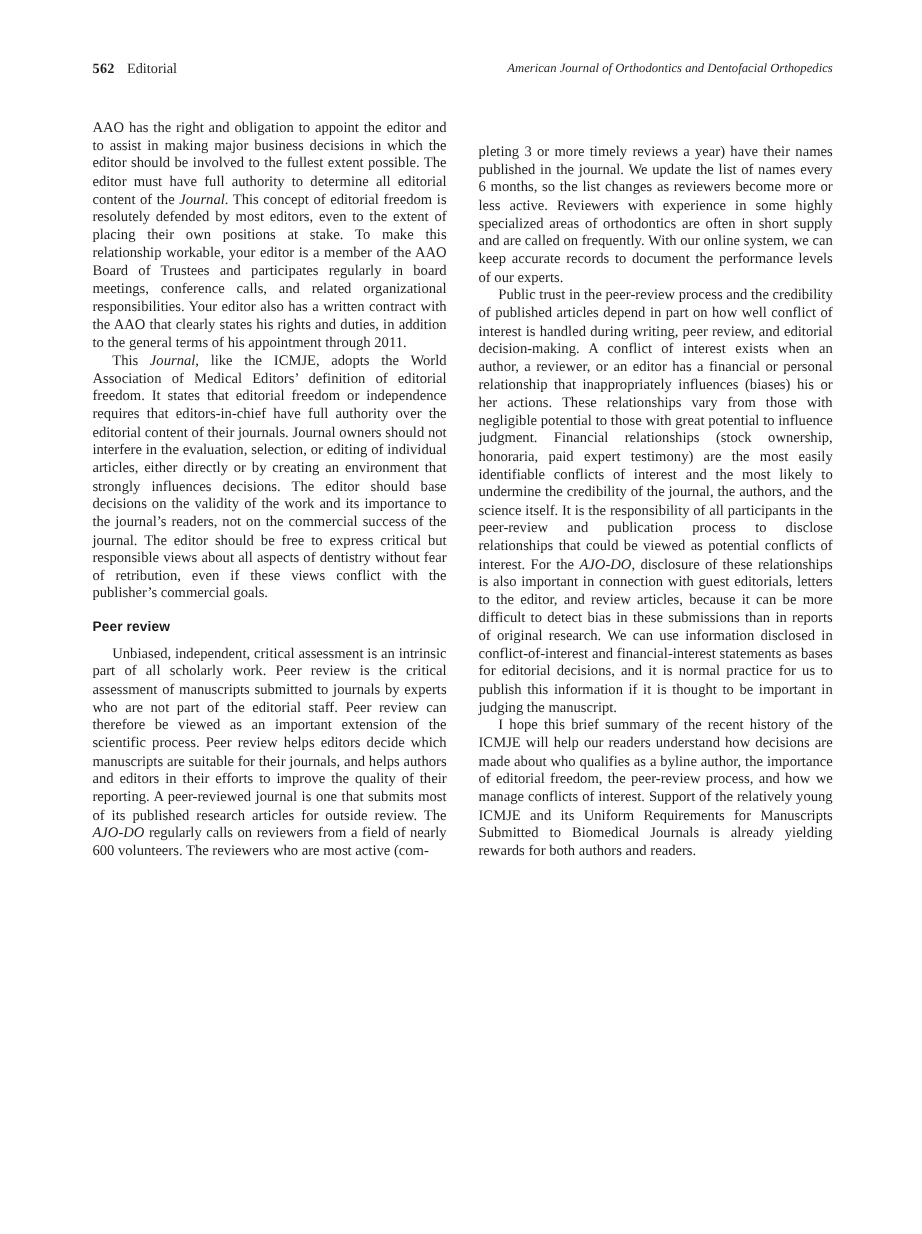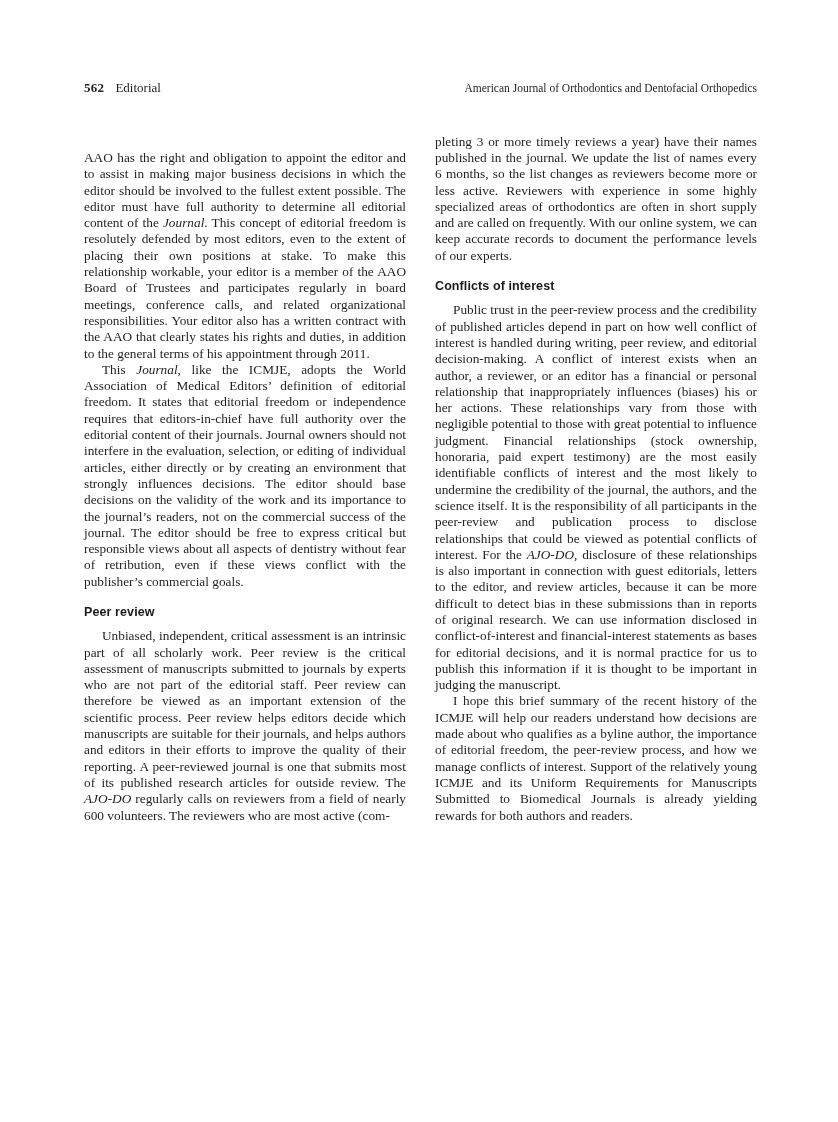--- a/index.html
+++ b/index.html
@@ -6,21 +6,21 @@
     margin: 0;
     padding: 0;
     background: #ffffff;
   }
   .page {
     position: relative;
     width: 838px;
     height: 1122px;
     background: #ffffff;
     box-sizing: border-box;
-    padding: 80px 81px 0 84px;
+    padding: 54px 81px 0 84px;
     font-family: "Liberation Serif", serif;
     color: #1f1f1f;
     overflow: hidden;
   }
   .running-header {
     display: flex;
     justify-content: space-between;
     align-items: flex-start;
   }
   .header-left {
@@ -30,20 +30,21 @@
     font-size: 13px;
   }
   .page-number {
     font-weight: bold;
     letter-spacing: 0.3px;
   }
   .section-label {
   }
   .header-right {
     text-align: right;
+    font-style: italic;
     font-size: 11.5px;
     line-height: 1.45;
   }
   .columns {
     display: flex;
     gap: 29px;
     margin-top: 37px;
     align-items: flex-end;
   }
   .col {
@@ -92,20 +93,19 @@
 
     <div class="col">
       <p class="para"><span>AAO has the right and obligation to appoint the editor and to assist in making major business decisions in which the editor should be involved to the fullest extent possible. The editor must have full authority to determine all editorial content of the </span><span class="it">Journal</span><span>. This concept of editorial freedom is resolutely defended by most editors, even to the extent of placing their own positions at stake. To make this relationship workable, your editor is a member of the AAO Board of Trustees and participates regularly in board meetings, conference calls, and related organizational responsibilities. Your editor also has a written contract with the AAO that clearly states his rights and duties, in addition to the general terms of his appointment through 2011.</span></p>
       <p class="para indent"><span>This </span><span class="it">Journal</span><span>, like the ICMJE, adopts the World Association of Medical Editors’ definition of editorial freedom. It states that editorial freedom or independence requires that editors-in-chief have full authority over the editorial content of their journals. Journal owners should not interfere in the evaluation, selection, or editing of individual articles, either directly or by creating an environment that strongly influences decisions. The editor should base decisions on the validity of the work and its importance to the journal’s readers, not on the commercial success of the journal. The editor should be free to express critical but responsible views about all aspects of dentistry without fear of retribution, even if these views conflict with the publisher’s commercial goals.</span></p>
       <h2 class="subhead">Peer review</h2>
       <p class="para indent"><span>Unbiased, independent, critical assessment is an intrinsic part of all scholarly work. Peer review is the critical assessment of manuscripts submitted to journals by experts who are not part of the editorial staff. Peer review can therefore be viewed as an important extension of the scientific process. Peer review helps editors decide which manuscripts are suitable for their journals, and helps authors and editors in their efforts to improve the quality of their reporting. A peer-reviewed journal is one that submits most of its published research articles for outside review. The </span><span class="it">AJO-DO</span><span> regularly calls on reviewers from a field of nearly 600 volunteers. The reviewers who are most active (com-</span></p>
     </div>
 
     <div class="col">
       <p class="para"><span>pleting 3 or more timely reviews a year) have their names published in the journal. We update the list of names every 6 months, so the list changes as reviewers become more or less active. Reviewers with experience in some highly specialized areas of orthodontics are often in short supply and are called on frequently. With our online system, we can keep accurate records to document the performance levels of our experts.</span></p>
-      <h2 class="subhead">Conflicts of interest</h2>
       <p class="para indent"><span>Public trust in the peer-review process and the credibility of published articles depend in part on how well conflict of interest is handled during writing, peer review, and editorial decision-making. A conflict of interest exists when an author, a reviewer, or an editor has a financial or personal relationship that inappropriately influences (biases) his or her actions. These relationships vary from those with negligible potential to those with great potential to influence judgment. Financial relationships (stock ownership, honoraria, paid expert testimony) are the most easily identifiable conflicts of interest and the most likely to undermine the credibility of the journal, the authors, and the science itself. It is the responsibility of all participants in the peer-review and publication process to disclose relationships that could be viewed as potential conflicts of interest. For the </span><span class="it">AJO-DO</span><span>, disclosure of these relationships is also important in connection with guest editorials, letters to the editor, and review articles, because it can be more difficult to detect bias in these submissions than in reports of original research. We can use information disclosed in conflict-of-interest and financial-interest statements as bases for editorial decisions, and it is normal practice for us to publish this information if it is thought to be important in judging the manuscript.</span></p>
       <p class="para indent"><span>I hope this brief summary of the recent history of the ICMJE will help our readers understand how decisions are made about who qualifies as a byline author, the importance of editorial freedom, the peer-review process, and how we manage conflicts of interest. Support of the relatively young ICMJE and its Uniform Requirements for Manuscripts Submitted to Biomedical Journals is already yielding rewards for both authors and readers.</span></p>
     </div>
 
   </div>
 
 </div>
 
 </body></html>

